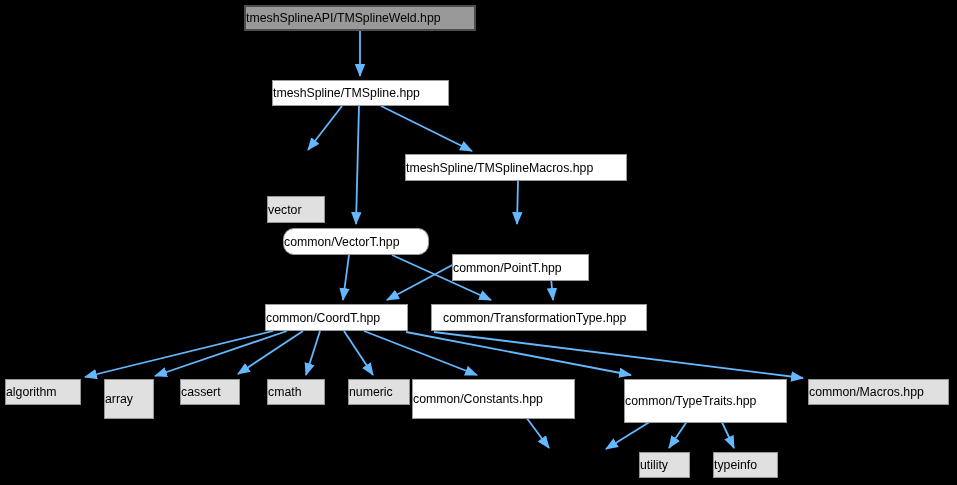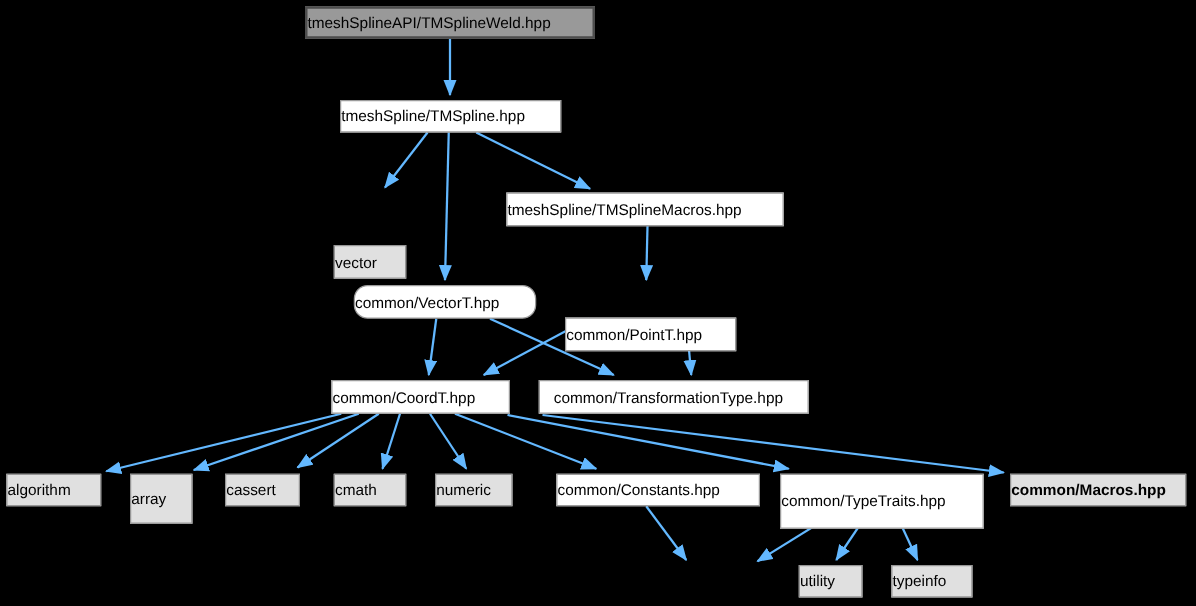--- a/index.html
+++ b/index.html
@@ -106,27 +106,27 @@
       </div>
       <div class="node external" style="left: 180px; top: 379px; width: 60px; height: 26px;">
         <span>cassert</span>
       </div>
       <div class="node external" style="left: 267px; top: 379px; width: 58px; height: 26px;">
         <span>cmath</span>
       </div>
       <div class="node external" style="left: 348px; top: 379px; width: 62px; height: 26px;">
         <span>numeric</span>
       </div>
-      <div class="node header" style="left: 445px; top: 379px; width: 163px; height: 26px;">
+      <div class="node header" style="left: 412px; top: 379px; width: 163px; height: 40px;">
         <span>common/Constants.hpp</span>
       </div>
       <div class="node header" style="left: 624px; top: 379px; width: 163px; height: 44px;">
         <span>common/TypeTraits.hpp</span>
       </div>
-      <div class="node external" style="left: 808px; top: 379px; width: 141px; height: 26px; font-weight: bold;">
+      <div class="node external" style="left: 808px; top: 379px; width: 141px; height: 26px;">
         <span>common/Macros.hpp</span>
       </div>
       <div class="node external" style="left: 524px; top: 452px; width: 84px; height: 26px; margin-top: 43px;">
         <span>type_traits</span>
       </div>
       <div class="node external" style="left: 639px; top: 452px; width: 51px; height: 26px;">
         <span>utility</span>
       </div>
       <div class="node external" style="left: 713px; top: 452px; width: 65px; height: 26px;">
         <span>typeinfo</span>

